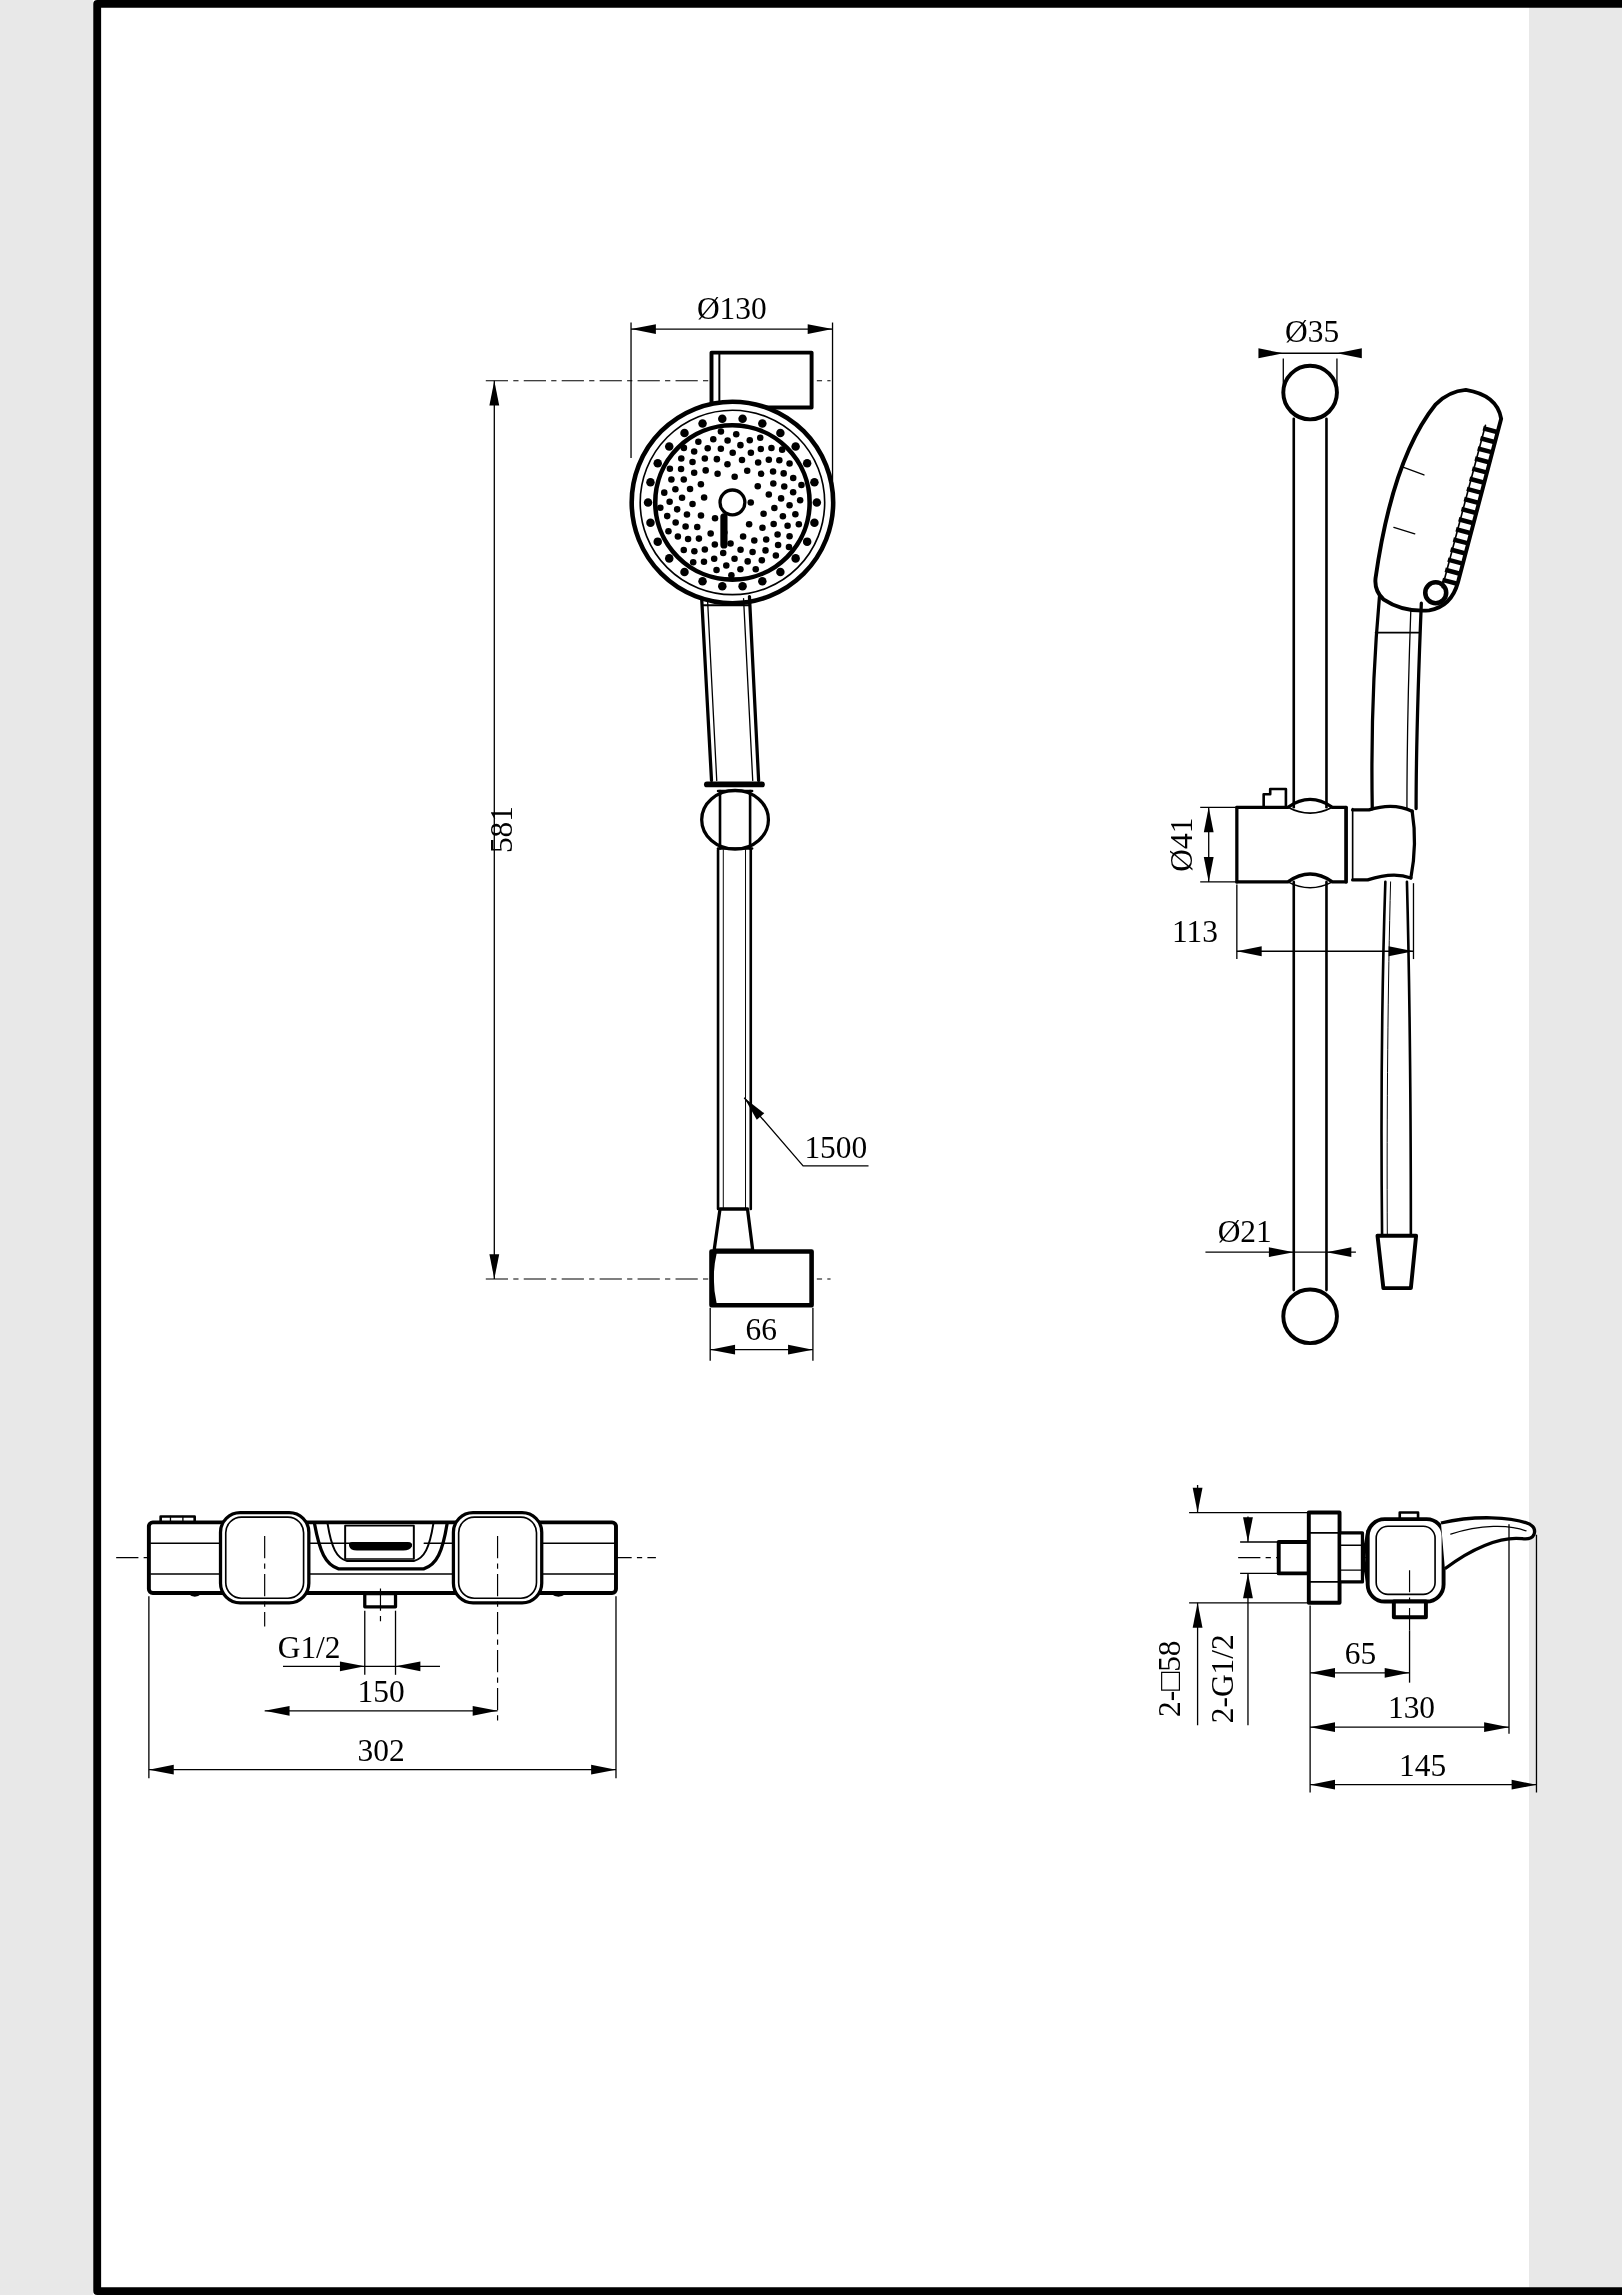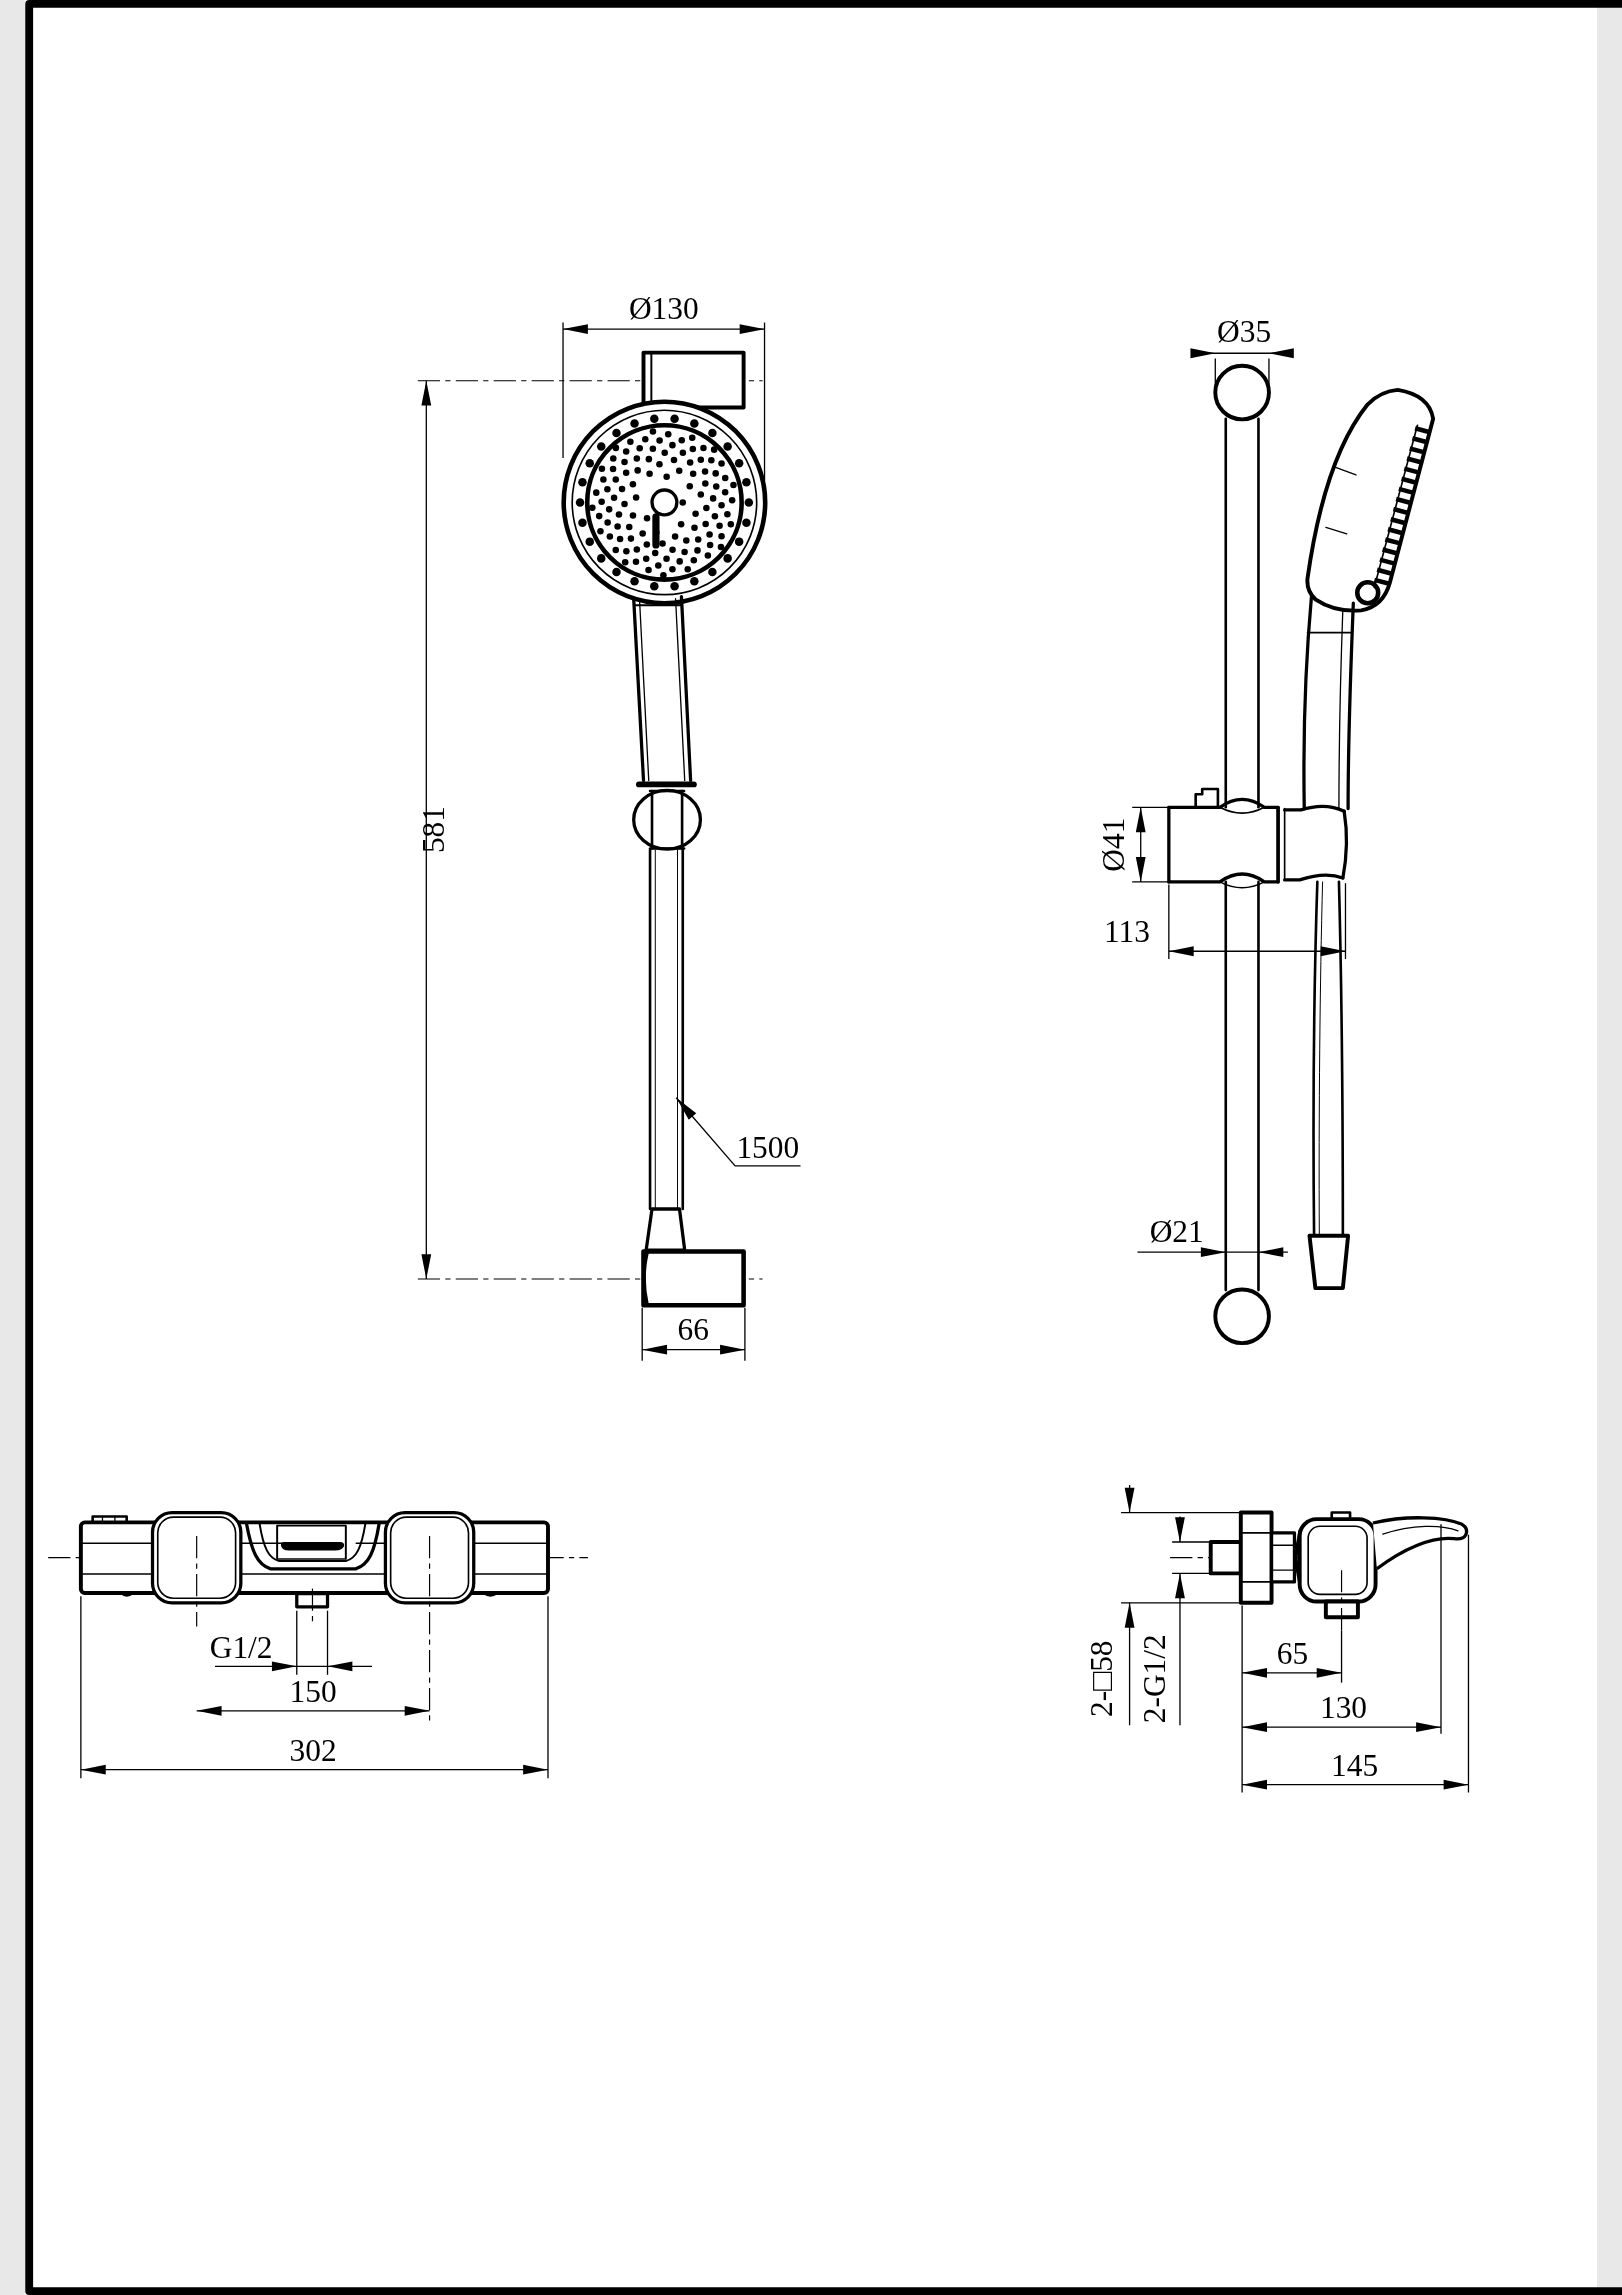--- a/index.html
+++ b/index.html
@@ -1,16 +1,16 @@
 <!DOCTYPE html>
 <html style="font-size:10.5px"><head>
 <meta charset="utf-8">
 <style>
   html,body{margin:0;padding:0;background:#e8e8e8;}
-  .sheet{position:relative;width:1572px;height:2295px;background:#ffffff;margin:0 auto;}
+  .sheet{position:relative;width:1436px;height:2295px;background:#ffffff;margin:0 auto;}
   svg{display:block;width:1623px;height:2295px;}
   .ln{stroke:#000;fill:none;stroke-linecap:round;stroke-linejoin:round;}
   .wf{stroke:#000;fill:#ffffff;stroke-linejoin:round;}
   .f{fill:#000;stroke:none;}
   .cl{stroke:#000;fill:none;stroke-width:1.8;stroke-dasharray:34 8 8 8;}
   .dim{stroke:#000;fill:none;stroke-width:2;}
   .dots{stroke:#000;fill:none;stroke-width:22;stroke-dasharray:7 9;stroke-linecap:butt;}
   .s2{stroke-width:2;}.s25{stroke-width:2.5;}.s3{stroke-width:3;}.s4{stroke-width:4;}
   .s5{stroke-width:5;}.s6{stroke-width:6;}.s7{stroke-width:7;}.s9{stroke-width:9;}.s11{stroke-width:11;}
   .t{font-family:'Liberation Serif','DejaVu Serif','DejaVu Sans',serif;font-size:48px;fill:#000;}

